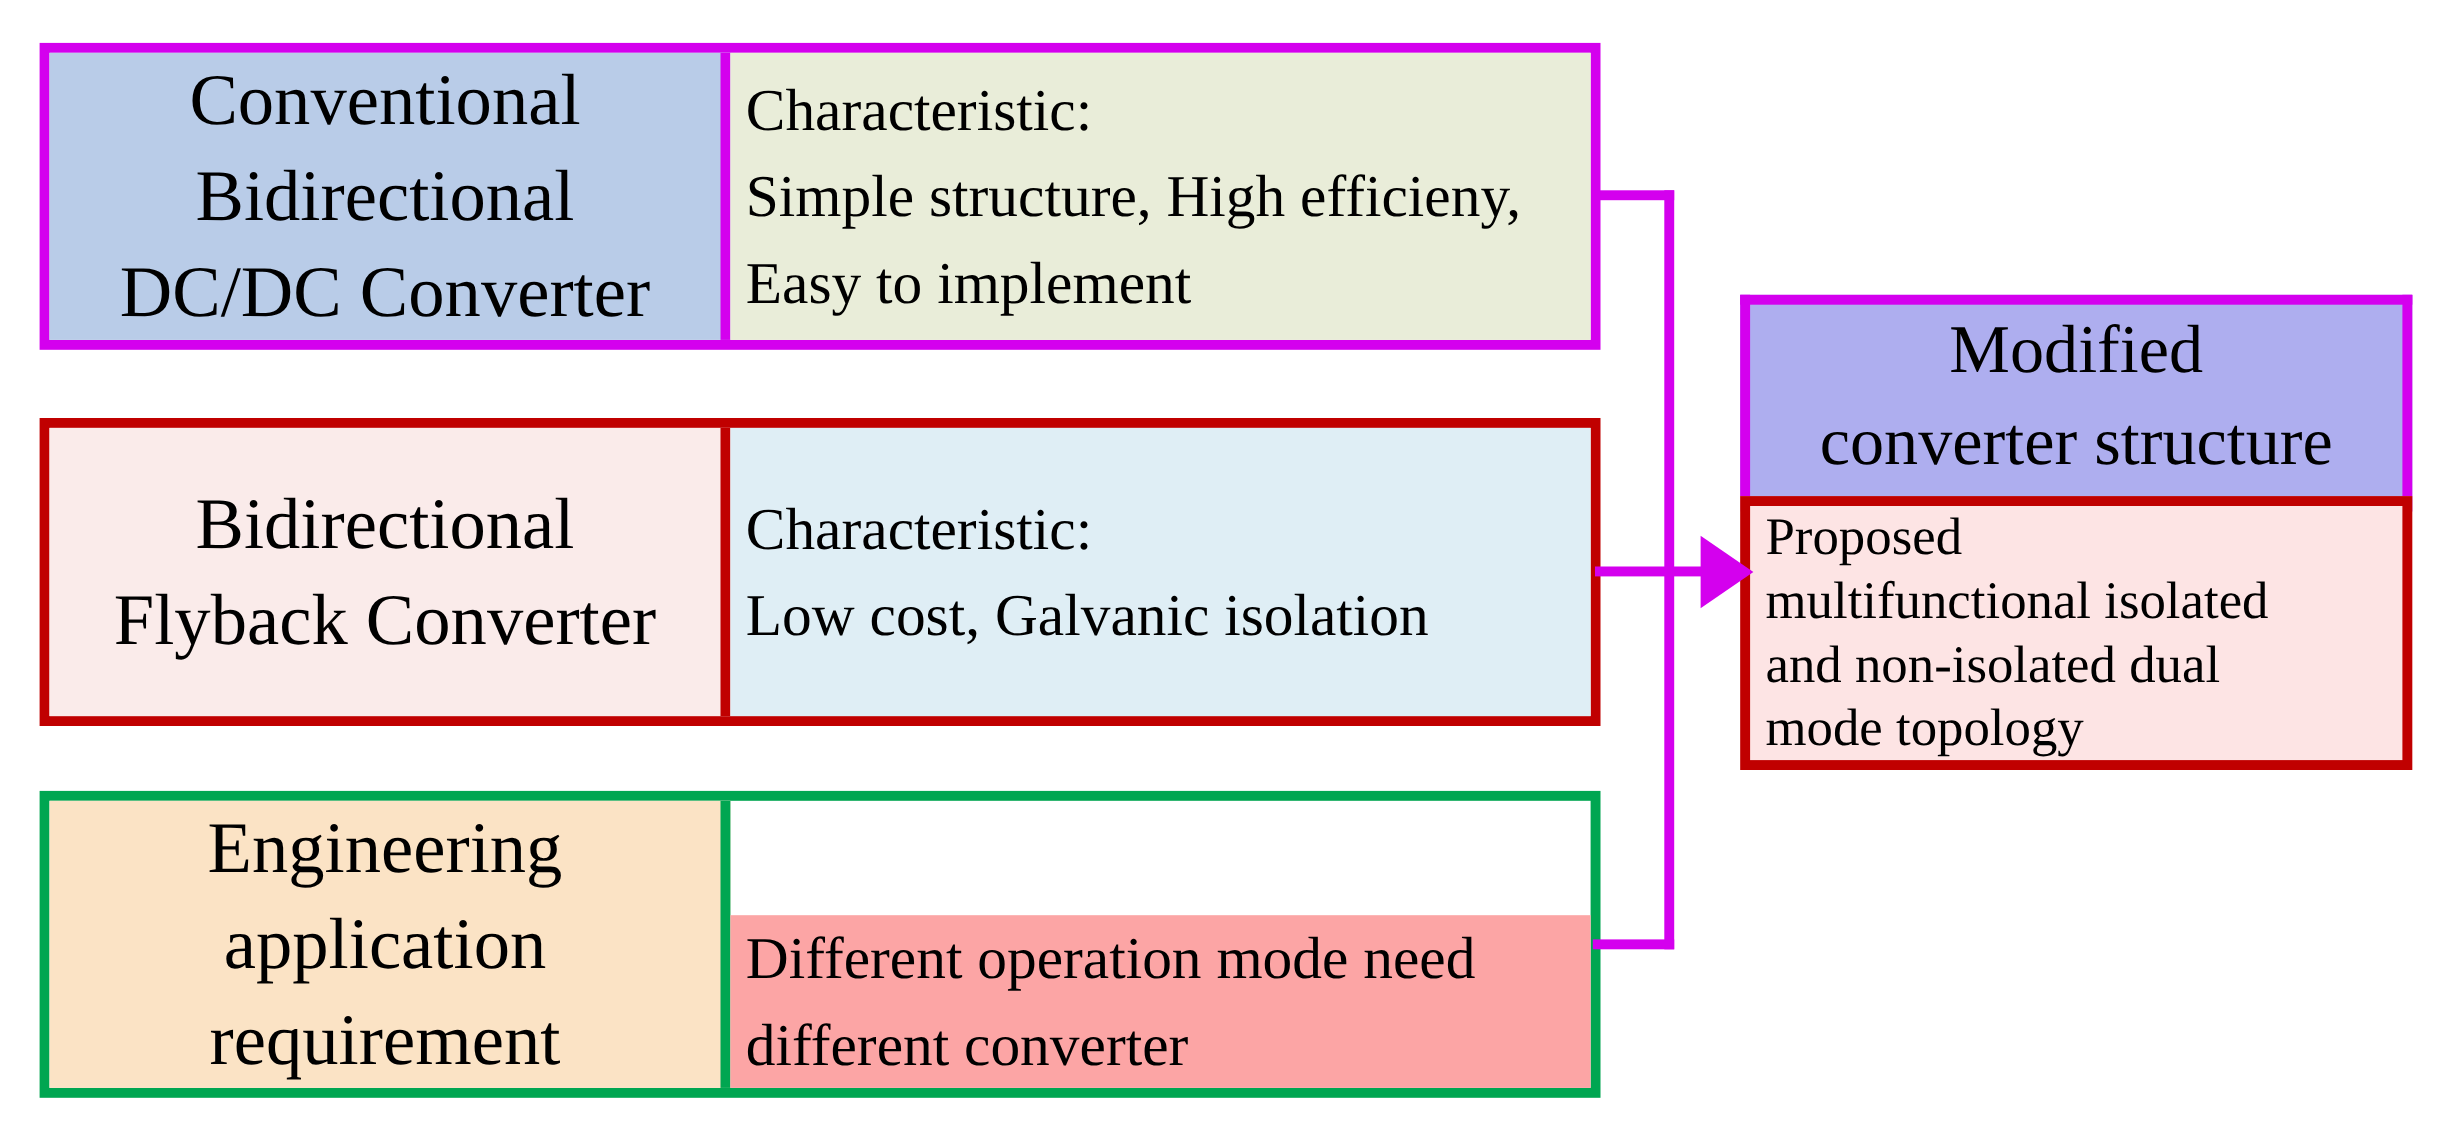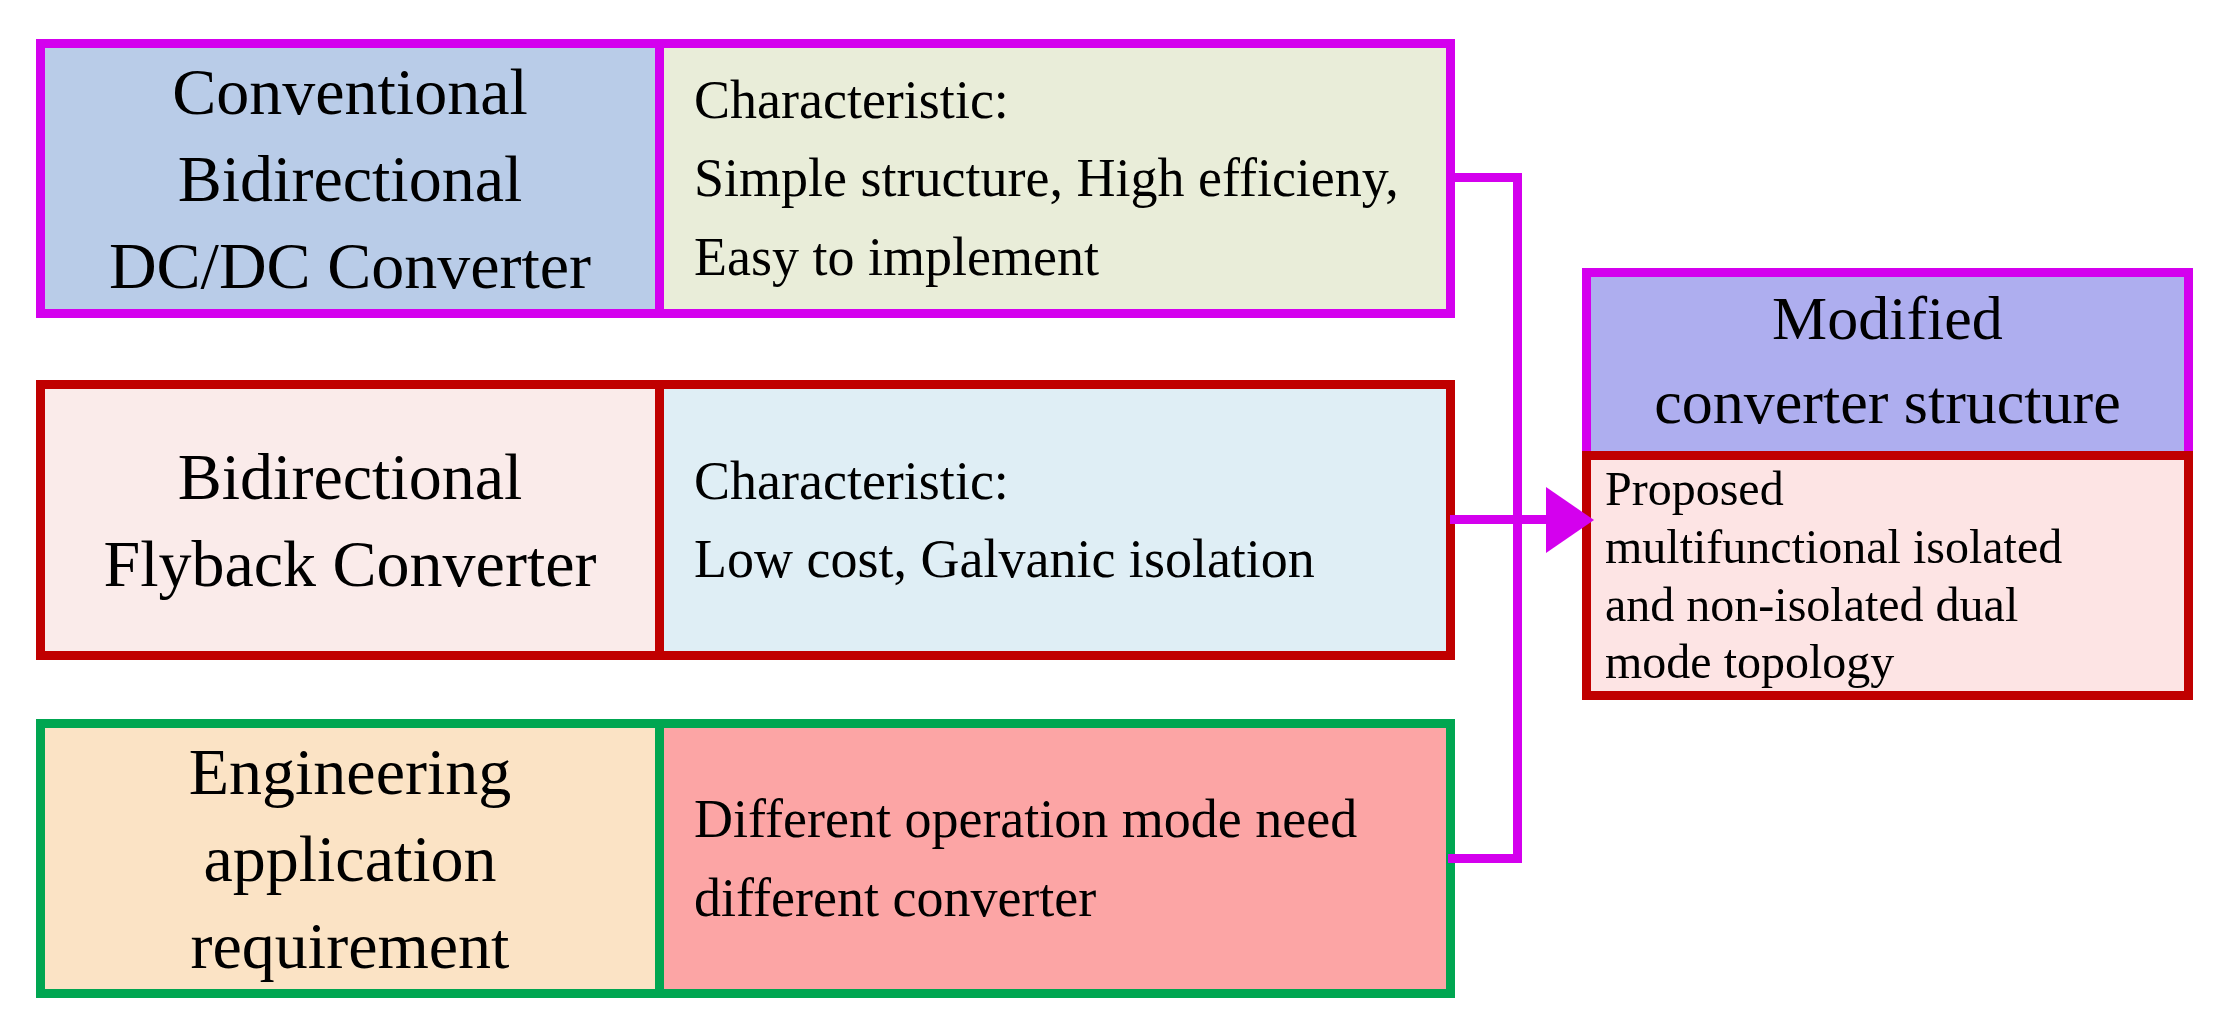--- a/index.html
+++ b/index.html
@@ -33,34 +33,34 @@
     text-align: center;
     font-size: 66px;
     line-height: 1.32;
   }
   .cell-char {
     flex: 1;
     display: flex;
     align-items: center;
     font-size: 54px;
     line-height: 1.45;
-    padding-left: 30px;
+    padding-left: 14px;
     padding-right: 10px;
     box-sizing: border-box;
   }
 
   #row1 { top: 39px;  height: 279px; border-color: #d400ee; }
   #row1 .cell-title { background: #b9cce8; border-right: 9px solid #d400ee; }
   #row1 .cell-char  { background: #e9edd9; }
 
   #row2 { top: 380px; height: 280px; border-color: #c00000; }
   #row2 .cell-title { background: #faebea; border-right: 9px solid #c00000; }
   #row2 .cell-char  { background: #dfeef5; }
 
-  #row3 { top: 719px; height: 279px; border-color: #00a651; }
+  #row3 { top: 719px; height: 279px; border-color: #00a651; align-items: flex-end; }
   #row3 .cell-title { background: #fbe3c5; border-right: 9px solid #00a651; }
   #row3 .cell-char  { background: #fca5a5; }
 
   
   #result-title {
     position: absolute;
     left: 1582px;
     top: 268px;
     width: 611px;
     height: 197px;

